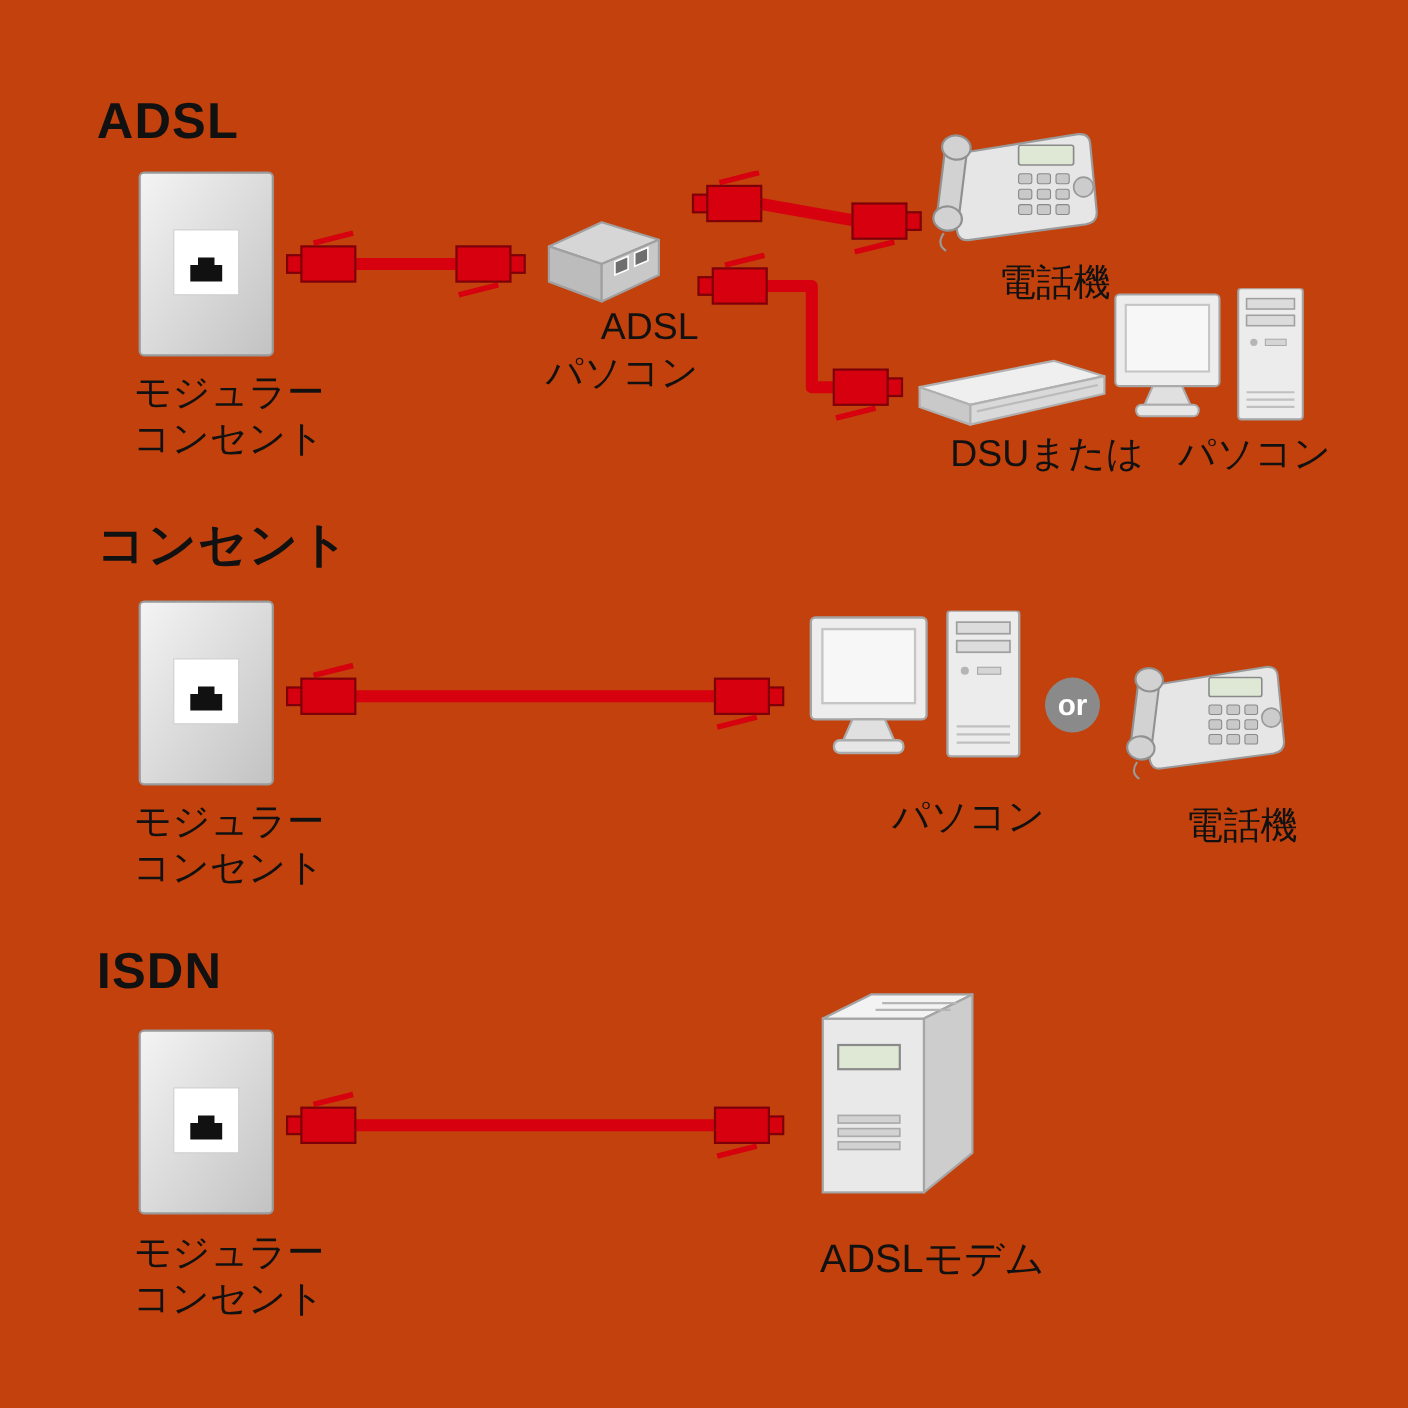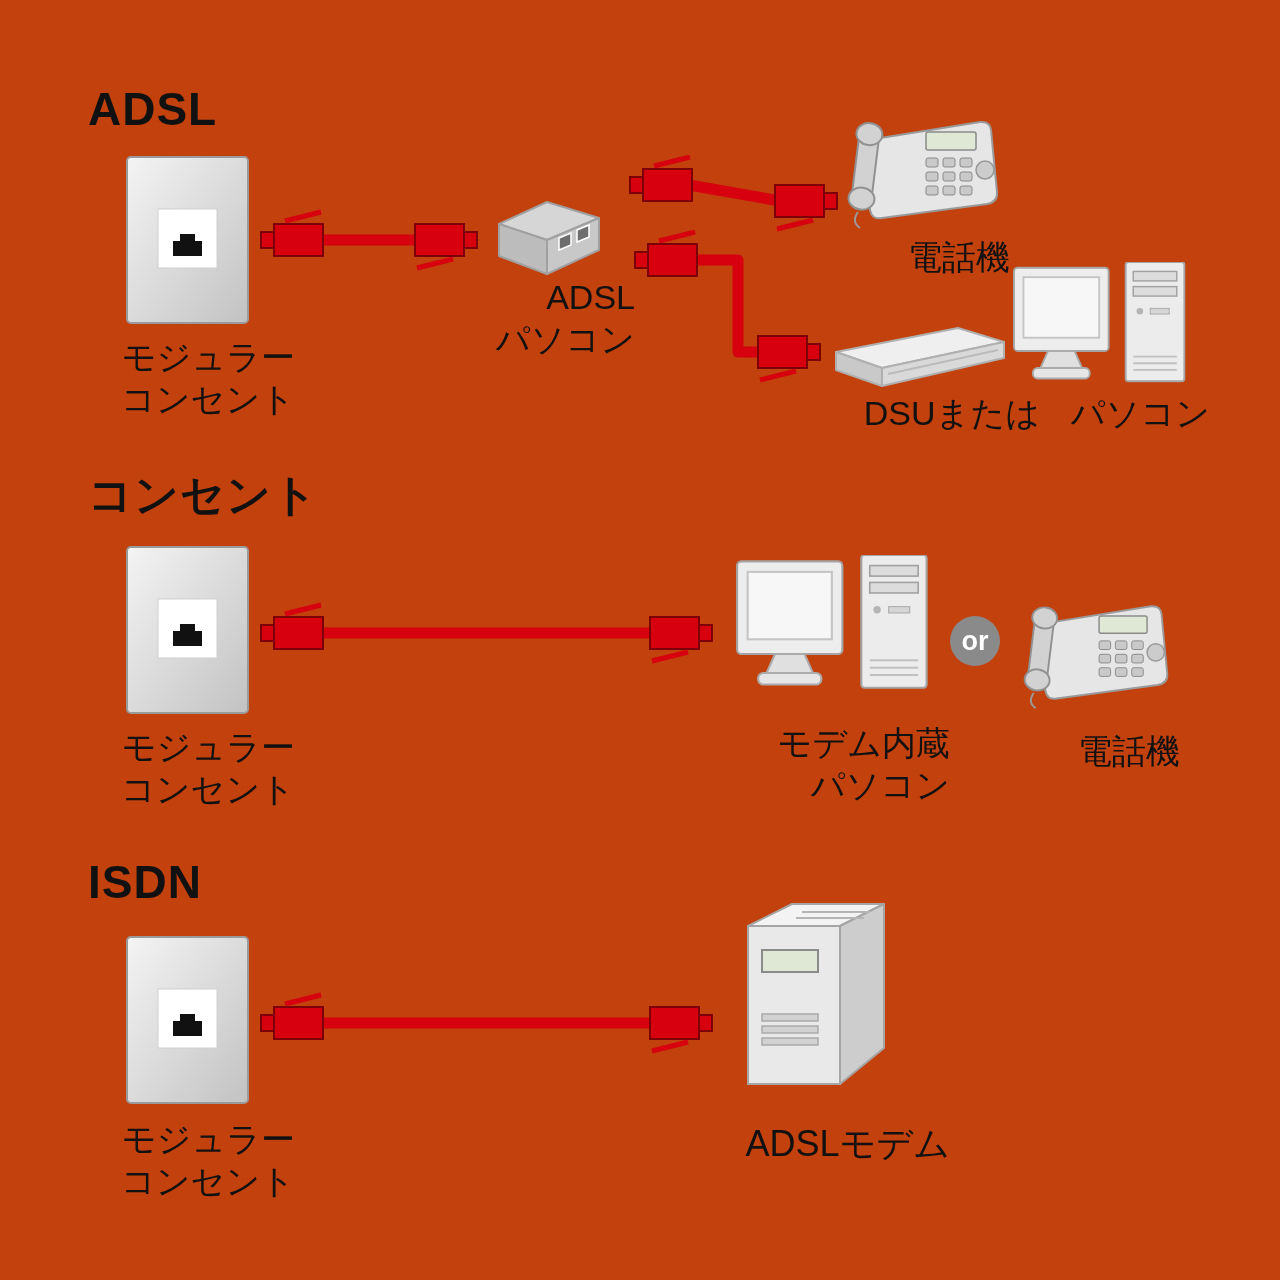--- a/index.html
+++ b/index.html
@@ -188,21 +188,20 @@
     <line x1="64" y1="48" x2="400" y2="48" stroke="#d6000f" stroke-width="11"></line>
     <use href="#plug-left" x="6" y="18"></use>
     <use href="#plug-right" x="395" y="18"></use>
   </svg>
 
   <svg class="abs" style="left:735px; top:555px;" width="200" height="158" viewBox="0 0 190 150">
       <use href="#pc"></use>
     </svg>
 
   <div class="abs label" style="left:720px; top:722px; width:230px;">
-    <div>モデム内蔵</div>
     <div>パソコン</div>
   </div>
 
   <div class="abs or-badge" style="left:950px; top:616px;">or</div>
 
   <svg class="abs" style="left:1005px; top:585px;" width="168" height="130" viewBox="0 0 175 135">
       <use href="#phone"></use>
     </svg>
 
   <div class="abs label" style="left:1000px; top:730px; width:180px;">電話機</div>

